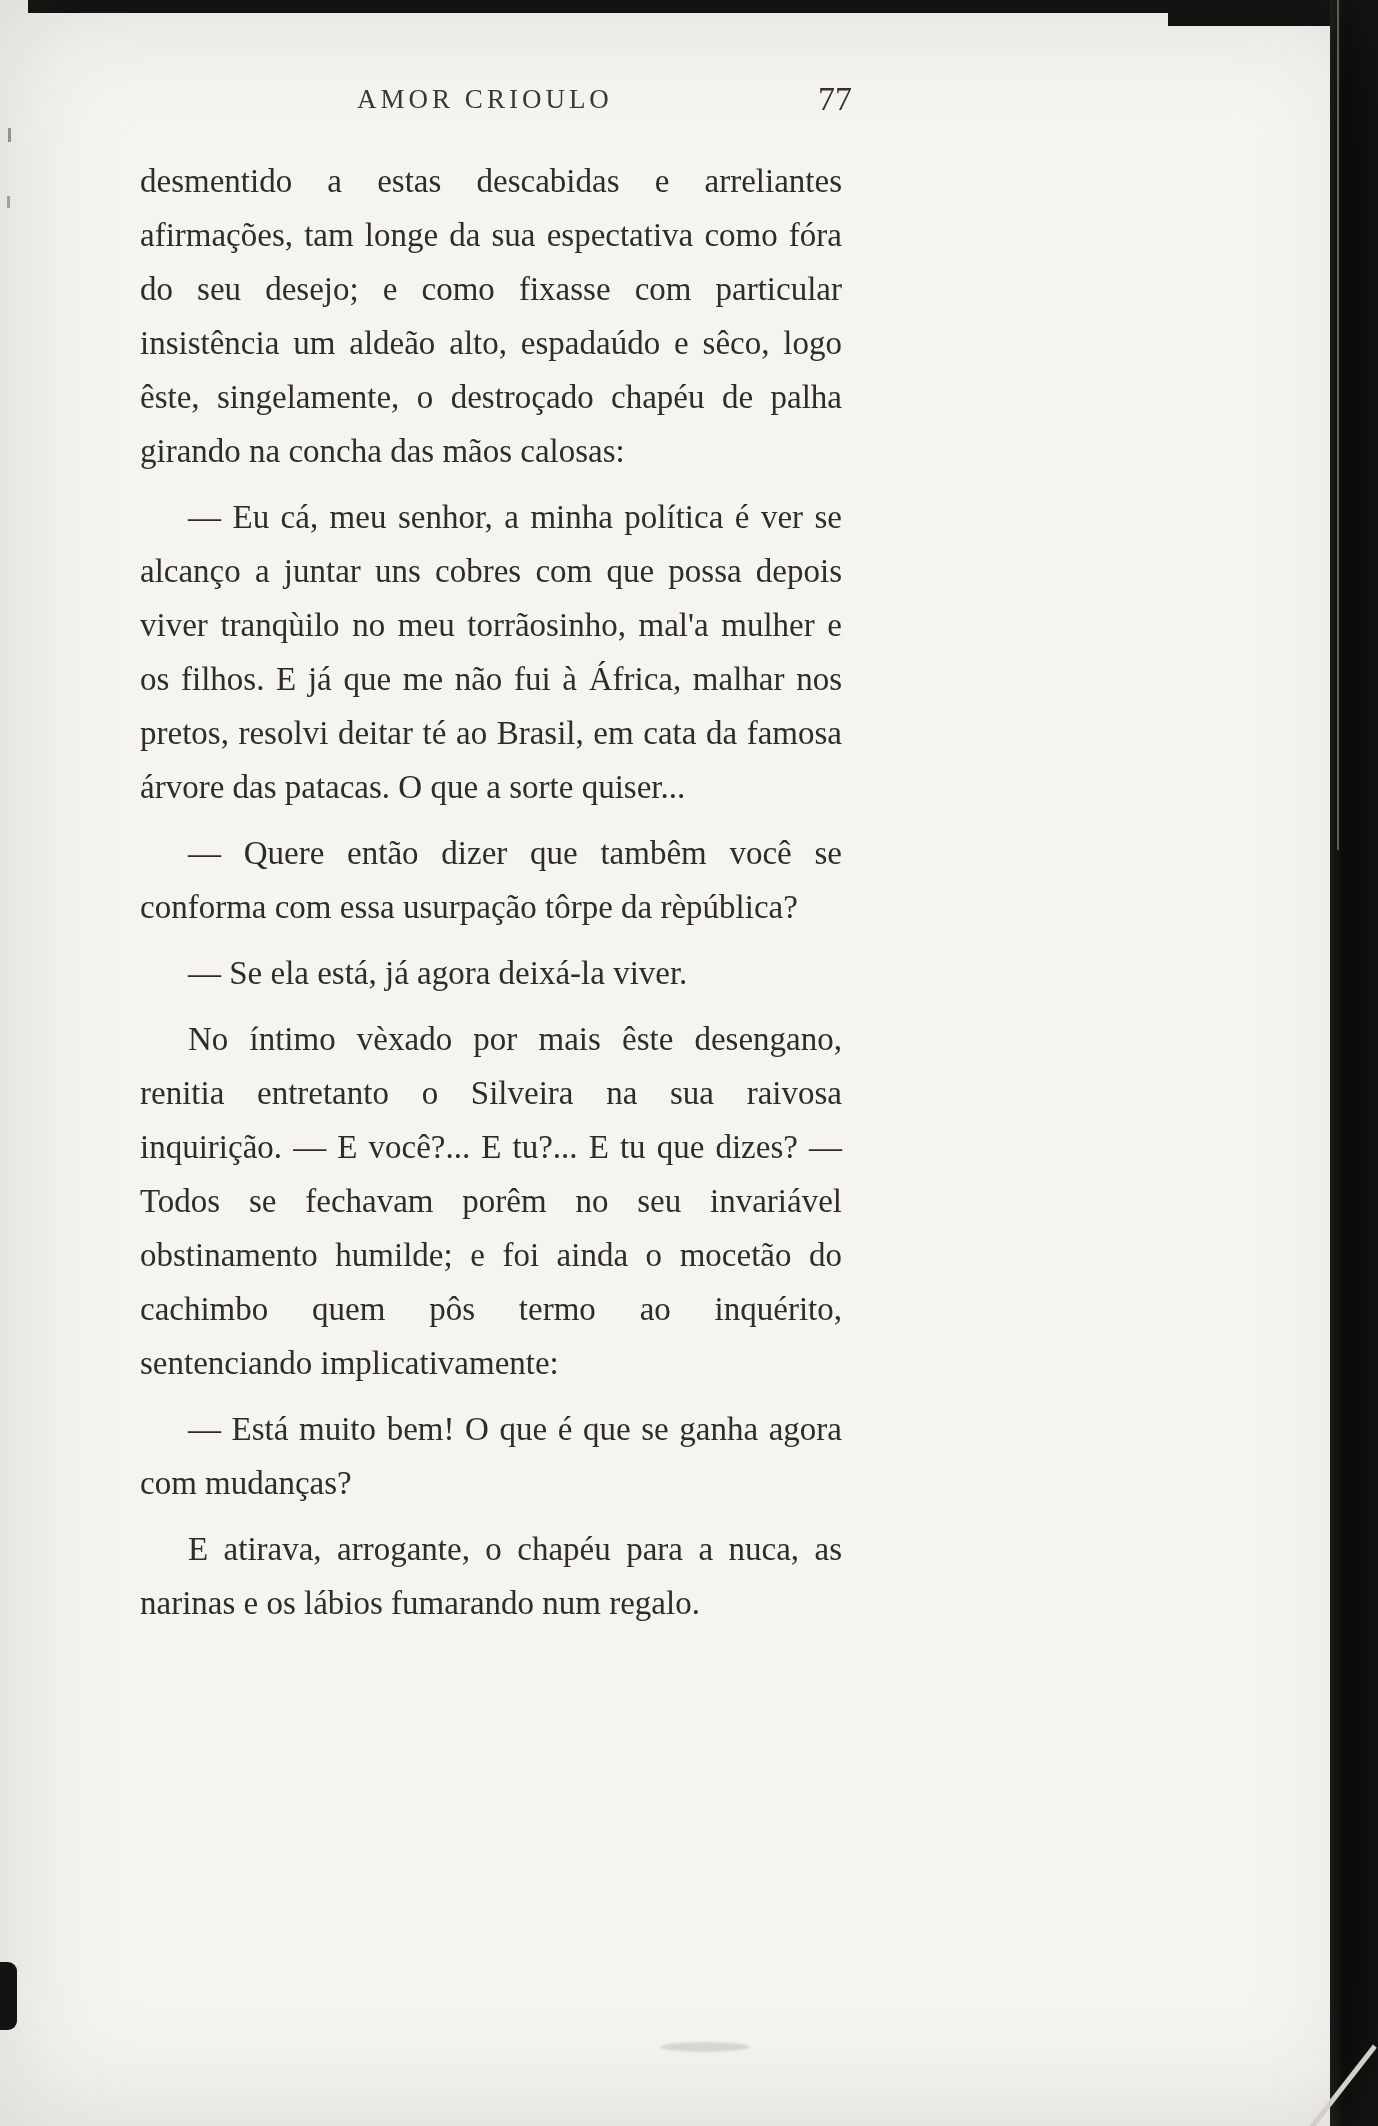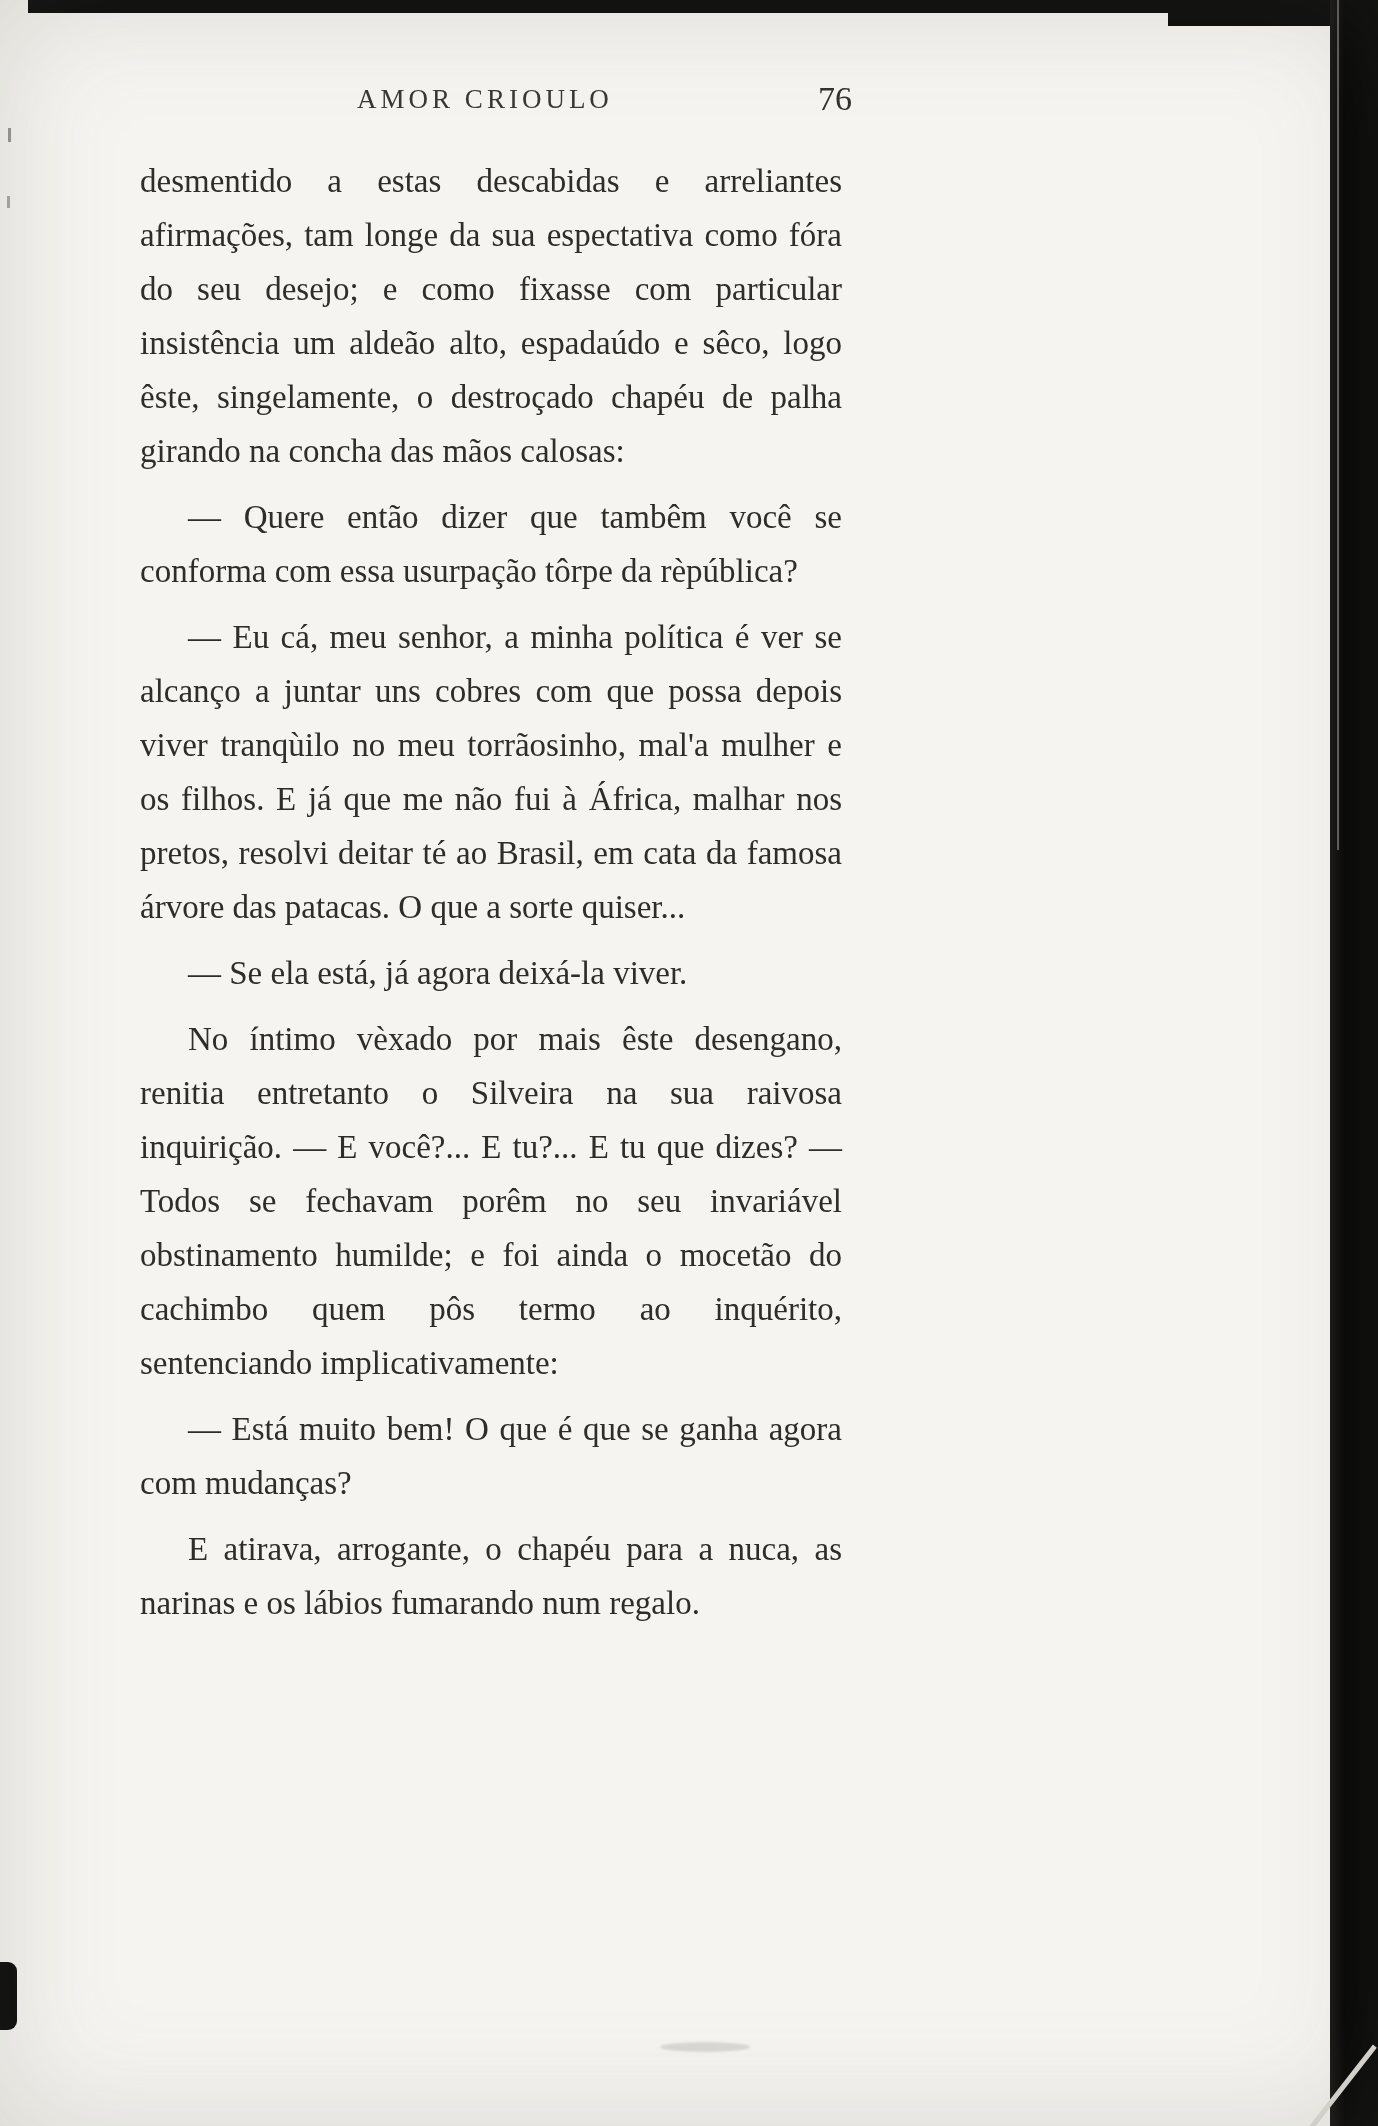--- a/index.html
+++ b/index.html
@@ -162,27 +162,27 @@
 
   <div class="bottom-left-mark"></div>
   <div class="speck-a"></div>
   <div class="speck-b"></div>
   <div class="smudge"></div>
 
   <div class="text-column">
 
     <div class="running-header">
       <div class="header-title">AMOR CRIOULO</div>
-      <div class="header-page-number">76</div>
+      <div class="header-page-number">77</div>
     </div>
 
     <div class="body-text">
       <p class="no-indent">desmentido a estas descabidas e arreliantes afirmações, tam longe da sua espectativa como fóra do seu desejo; e como fixasse com particular insistência um aldeão alto, espadaúdo e sêco, logo êste, singelamente, o destroçado chapéu de palha girando na concha das mãos calosas:</p>
+      <p>— Eu cá, meu senhor, a minha política é ver se alcanço a juntar uns cobres com que possa depois viver tranqùilo no meu torrãosinho, mal'a mulher e os filhos. E já que me não fui à África, malhar nos pretos, resolvi deitar té ao Brasil, em cata da famosa árvore das patacas. O que a sorte quiser...</p>
       <p>— Quere então dizer que tambêm você se conforma com essa usurpação tôrpe da rèpública?</p>
-      <p>— Eu cá, meu senhor, a minha política é ver se alcanço a juntar uns cobres com que possa depois viver tranqùilo no meu torrãosinho, mal'a mulher e os filhos. E já que me não fui à África, malhar nos pretos, resolvi deitar té ao Brasil, em cata da famosa árvore das patacas. O que a sorte quiser...</p>
       <p>— Se ela está, já agora deixá-la viver.</p>
       <p>No íntimo vèxado por mais êste desengano, renitia entretanto o Silveira na sua raivosa inquirição. — E você?... E tu?... E tu que dizes? — Todos se fechavam porêm no seu invariável obstinamento humilde; e foi ainda o mocetão do cachimbo quem pôs termo ao inquérito, sentenciando implicativamente:</p>
       <p>— Está muito bem! O que é que se ganha agora com mudanças?</p>
       <p>E atirava, arrogante, o chapéu para a nuca, as narinas e os lábios fumarando num regalo.</p>
     </div>
 
   </div>
 
 </div>
 

